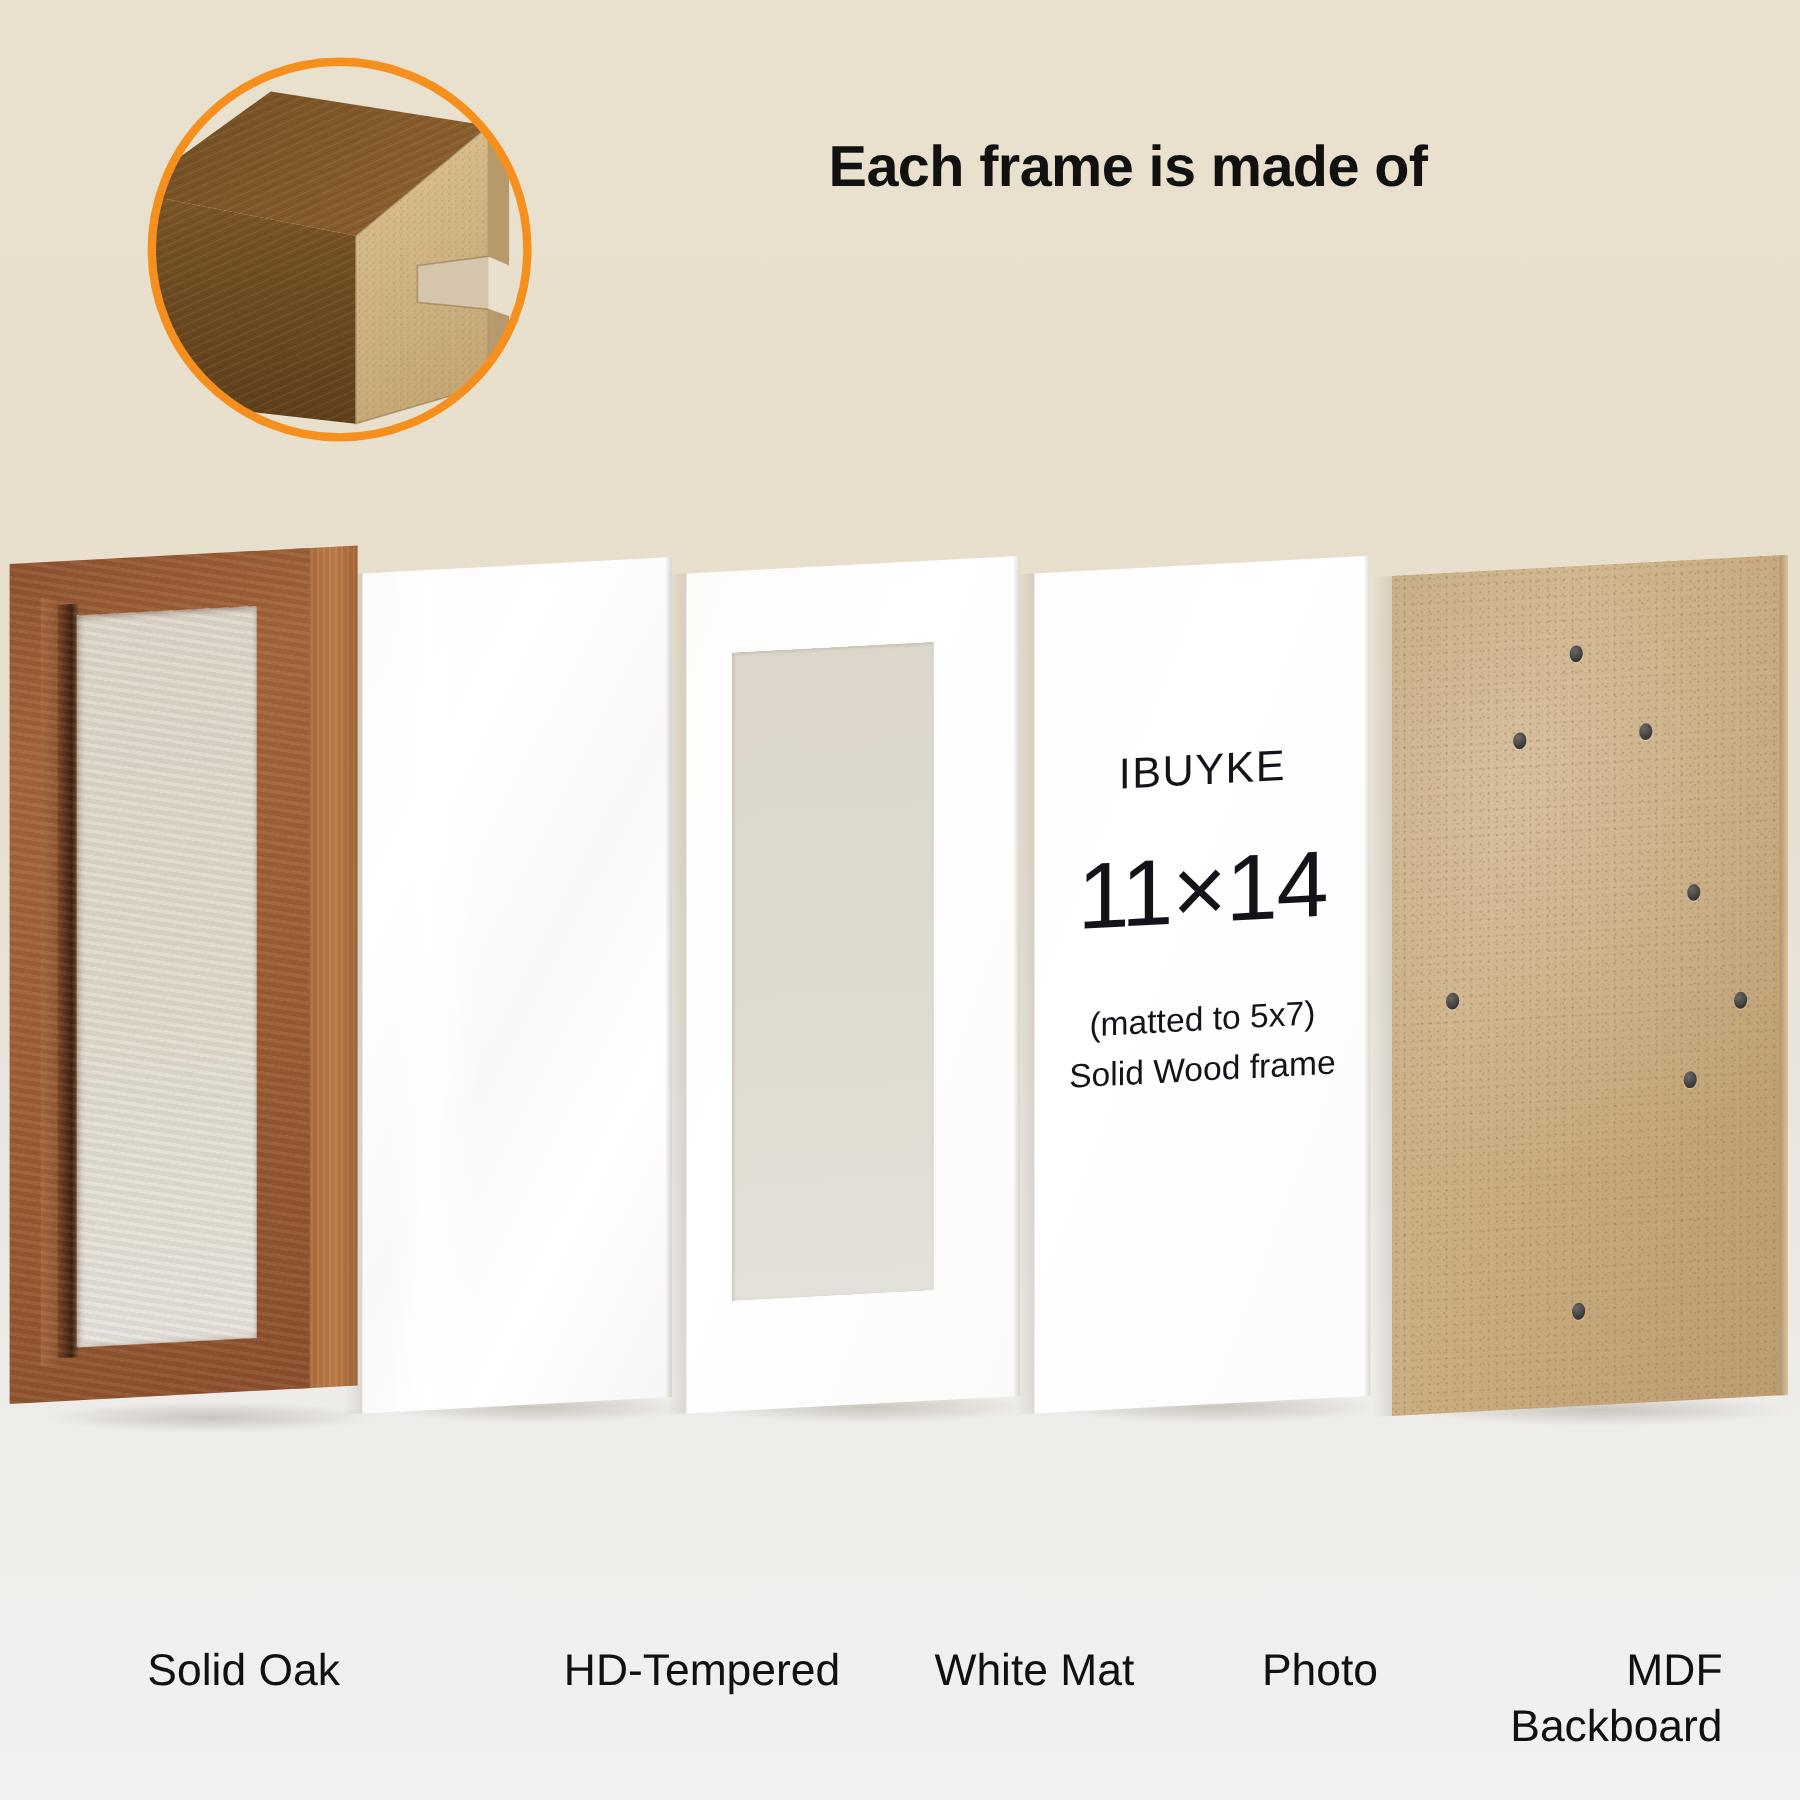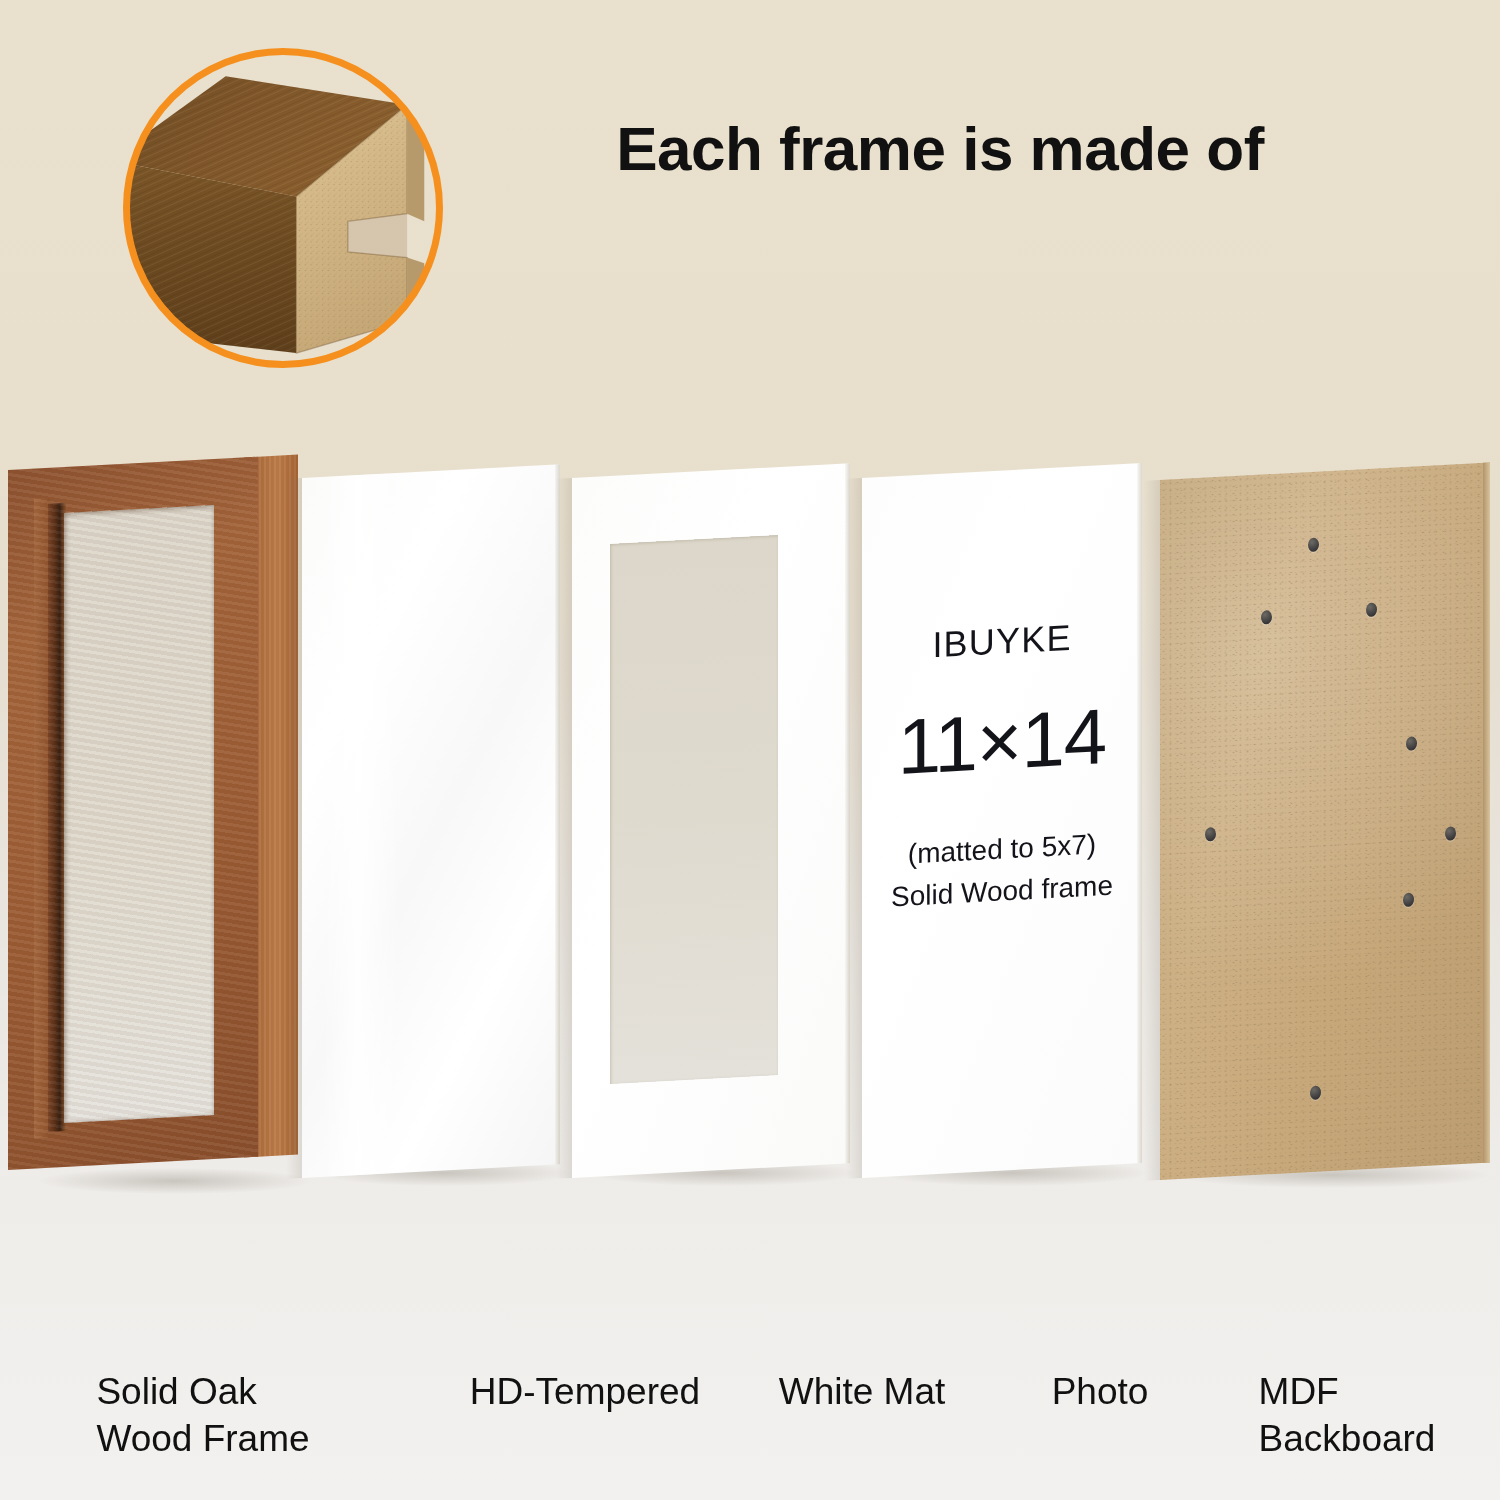--- a/index.html
+++ b/index.html
@@ -6,21 +6,21 @@
   body{
     width:1500px;height:1500px;position:relative;overflow:hidden;
     font-family:"Liberation Sans","DejaVu Sans",sans-serif;
     background:linear-gradient(to bottom,#e9e0cd 0%,#e8dfcc 28%,#e6ded0 44%,#e9e5df 62%,#efedea 80%,#f2f1ef 100%);
   }
 
   
   #headline{
     position:absolute;left:460px;top:112px;width:960px;
     text-align:center;color:#111111;
-    font-size:62px;line-height:1.18;font-weight:700;
+    font-size:48px;line-height:1.18;font-weight:700;
     letter-spacing:-0.5px;
   }
   #headline .l{display:block;white-space:nowrap;}
 
   
   #badge{
     position:absolute;left:123px;top:48px;width:320px;height:320px;
     border-radius:50%;
   }
   #badge .ring{
@@ -152,21 +152,21 @@
   }
 
   
   .floorshadow{
     position:absolute;height:26px;border-radius:50%;
     background:radial-gradient(ellipse at center,rgba(105,95,80,0.28) 0%,rgba(105,95,80,0) 72%);
   }
 
   
   .caption{
-    position:absolute;text-align:left;color:#111111;
+    position:absolute;text-align:right;color:#111111;
     font-size:37px;line-height:1.28;font-weight:400;
     transform:translateX(-50%);
   }
   .caption span{display:block;white-space:nowrap;}
 </style>
 </head>
 <body>
 
 <div id="headline">
   <span class="l">Each frame is made of</span>
@@ -273,21 +273,20 @@
     <div class="clip-dot" style="left:285px;top:362px;"></div>
     <div class="clip-dot" style="left:243px;top:426px;"></div>
     <div class="clip-dot" style="left:150px;top:614px;"></div>
     <div class="rightedge"></div>
   </div>
 
 </div>
 
 <div class="caption" style="left:203px;top:1368px;">
   <span>Solid Oak</span>
-  <span>Wood Frame</span>
 </div>
 <div class="caption" style="left:556px;top:1368px;margin-left:29px;">
   <span>HD-Tempered</span>
 </div>
 <div class="caption" style="left:862px;top:1368px;">
   <span>White Mat</span>
 </div>
 <div class="caption" style="left:1100px;top:1368px;">
   <span>Photo</span>
 </div>

